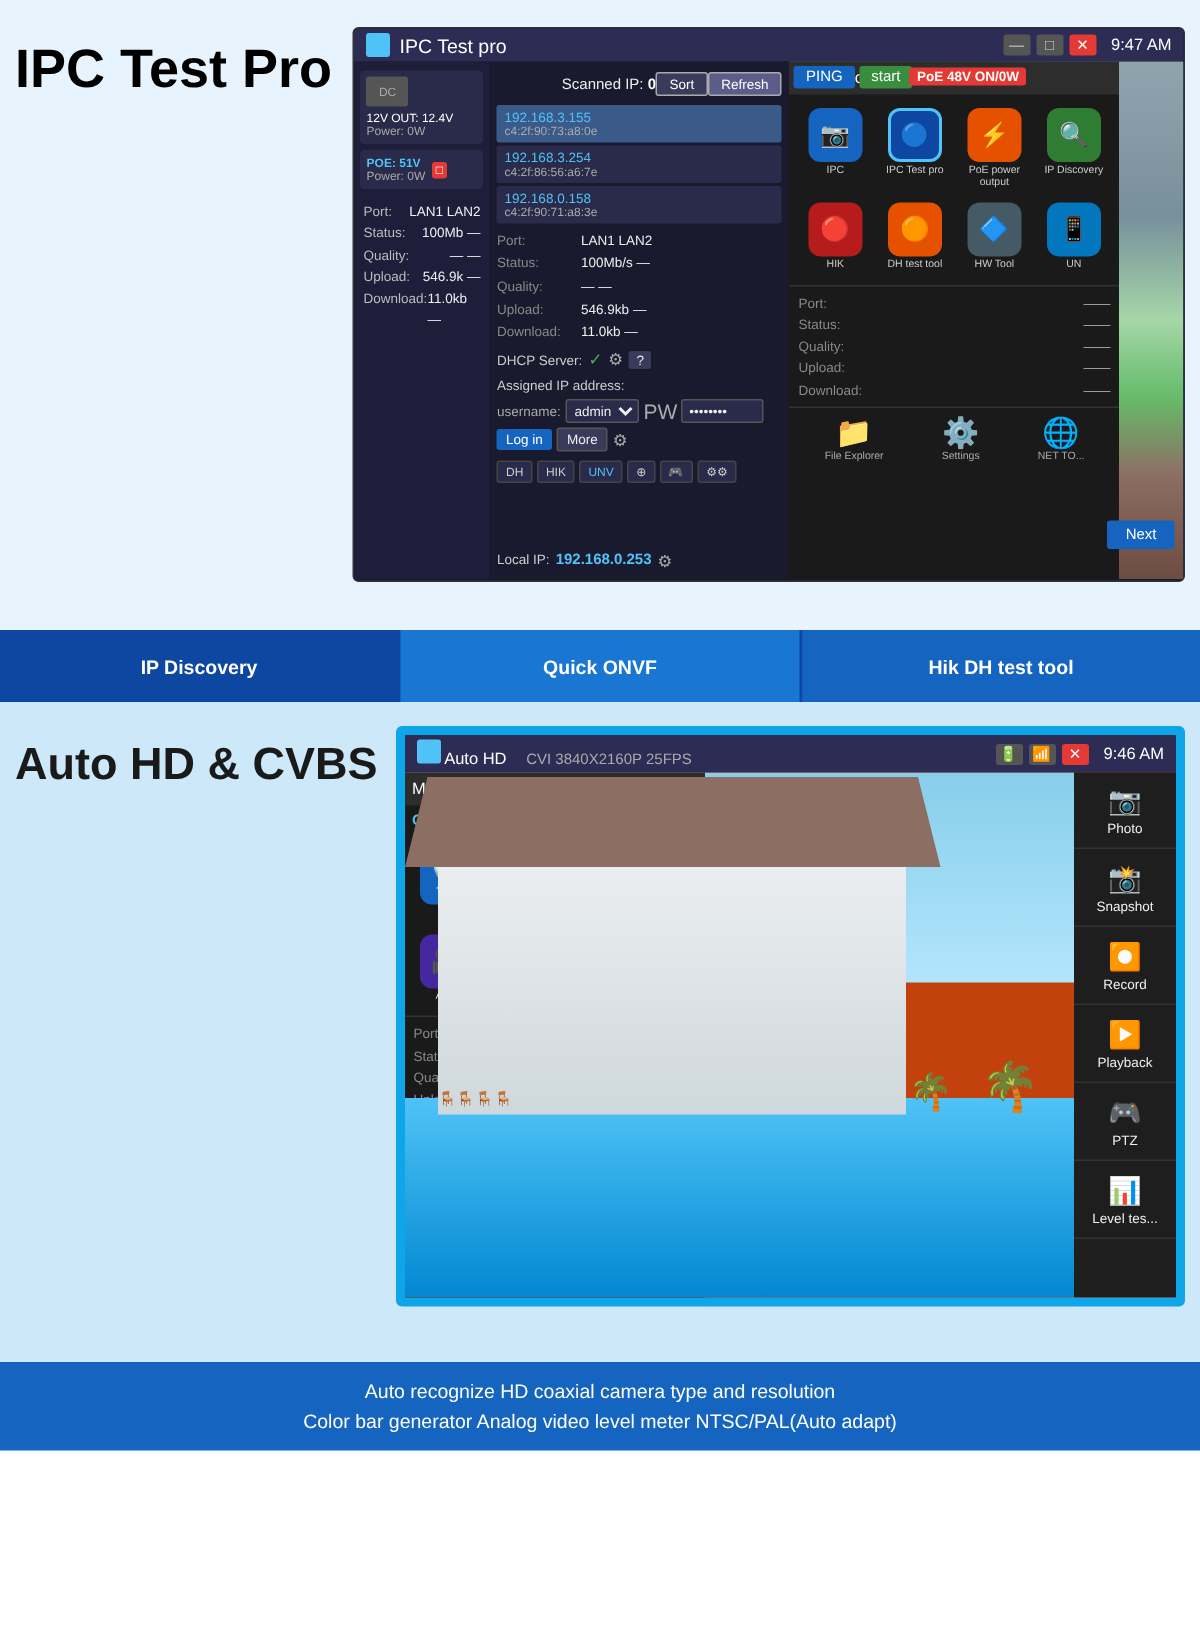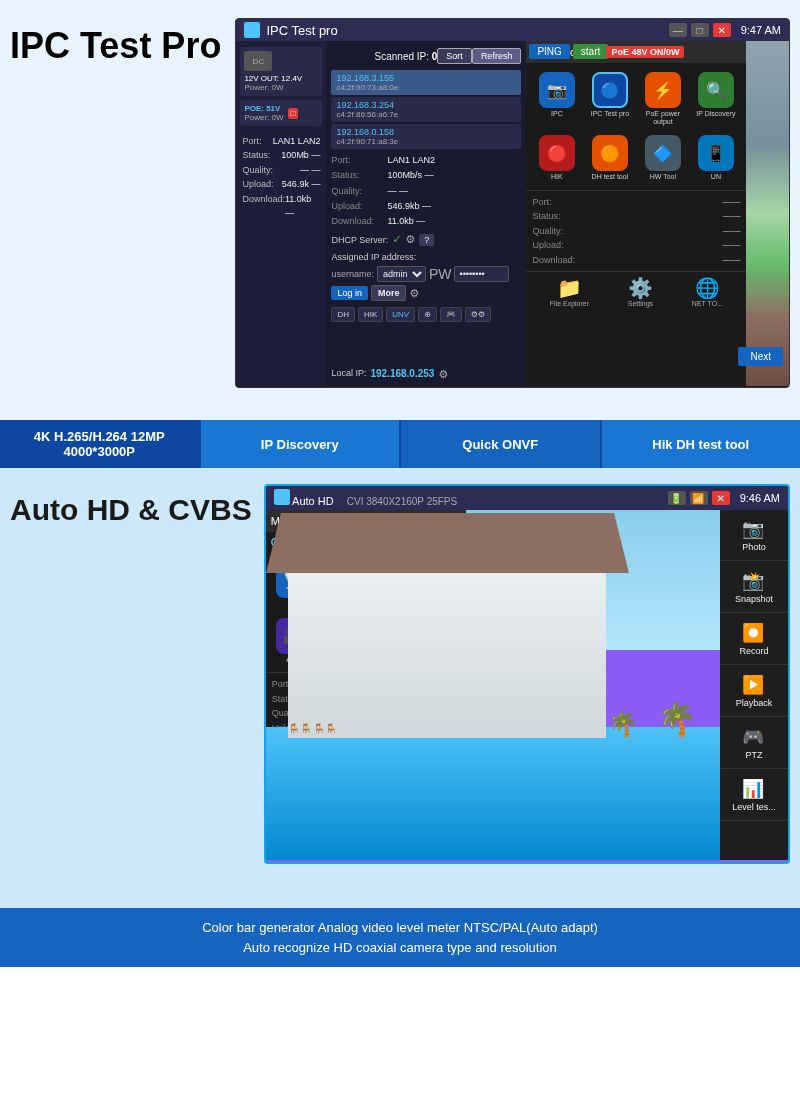--- a/index.html
+++ b/index.html
@@ -188,21 +188,21 @@
     .login-select {
       background: #2a2a4a; border: 1px solid #555; color: #eee;
       font-size: 9px; border-radius: 2px; padding: 1px;
     }
     .login-btn {
       background: #1565c0; color: #fff; border: none;
       padding: 2px 6px; font-size: 9px; border-radius: 2px; cursor: pointer;
     }
     .more-btn {
       background: #3a3a5a; color: #eee; border: 1px solid #555;
-      padding: 2px 6px; font-size: 9px; border-radius: 2px; cursor: pointer; font-weight: bold;
+      padding: 2px 6px; font-size: 9px; border-radius: 2px; cursor: pointer;
     }
 
     .toolbar-icons {
       display: flex; gap: 3px; align-items: center; flex-wrap: wrap; margin-top: 2px;
     }
     .tb-icon {
       background: #2a2a4a; border: 1px solid #444;
       padding: 2px 5px; font-size: 8px; color: #ccc; border-radius: 2px;
       cursor: pointer;
     }
@@ -317,24 +317,24 @@
       font-weight: 900;
       color: #1a1a1a;
       min-width: 155px;
       padding-top: 8px;
       line-height: 1.2;
     }
 
     
     .autohd-window {
       flex: 1;
-      background: #8b5cf6;
+      background: #c2410c;
       border-radius: 4px;
       overflow: hidden;
-      border: 2px solid #0ea5e9;
+      border: 6px solid #0ea5e9;
       min-height: 380px;
     }
 
     
     .autohd-content {
       display: flex;
       height: 350px;
     }
     .autohd-left {
       flex: 1;
@@ -656,23 +656,20 @@
 
         <div style="position:absolute;bottom:20px;right:6px;z-index:5;">
           <button style="background:#1565c0;color:#fff;border:none;padding:4px 12px;font-size:10px;border-radius:2px;cursor:pointer;">Next</button>
         </div>
       </div>
     </div>
   </div>
 </div>
 
 <div class="feature-strip">
-  <div class="feature-item">
-    <span>4K H.265/H.264 12MP 4000*3000P</span>
-  </div>
   <div class="feature-item">
     <span>IP Discovery</span>
   </div>
   <div class="feature-item">
     <span>Quick ONVF</span>
   </div>
   <div class="feature-item">
     <span>Hik DH test tool</span>
   </div>
 </div>
@@ -818,15 +815,15 @@
         <div class="sidebar-btn">
           <span class="s-icon">📊</span>
           <span>Level tes...</span>
         </div>
       </div>
     </div>
   </div>
 </div>
 
 <div class="description-area">
+  <div class="desc-text">Auto recognize HD coaxial camera type and resolution</div>
   <div class="desc-text">Color bar generator  Analog video level meter NTSC/PAL(Auto adapt)</div>
-  <div class="desc-text">Auto recognize HD coaxial camera type and resolution</div>
 </div>
 
 </body></html>

